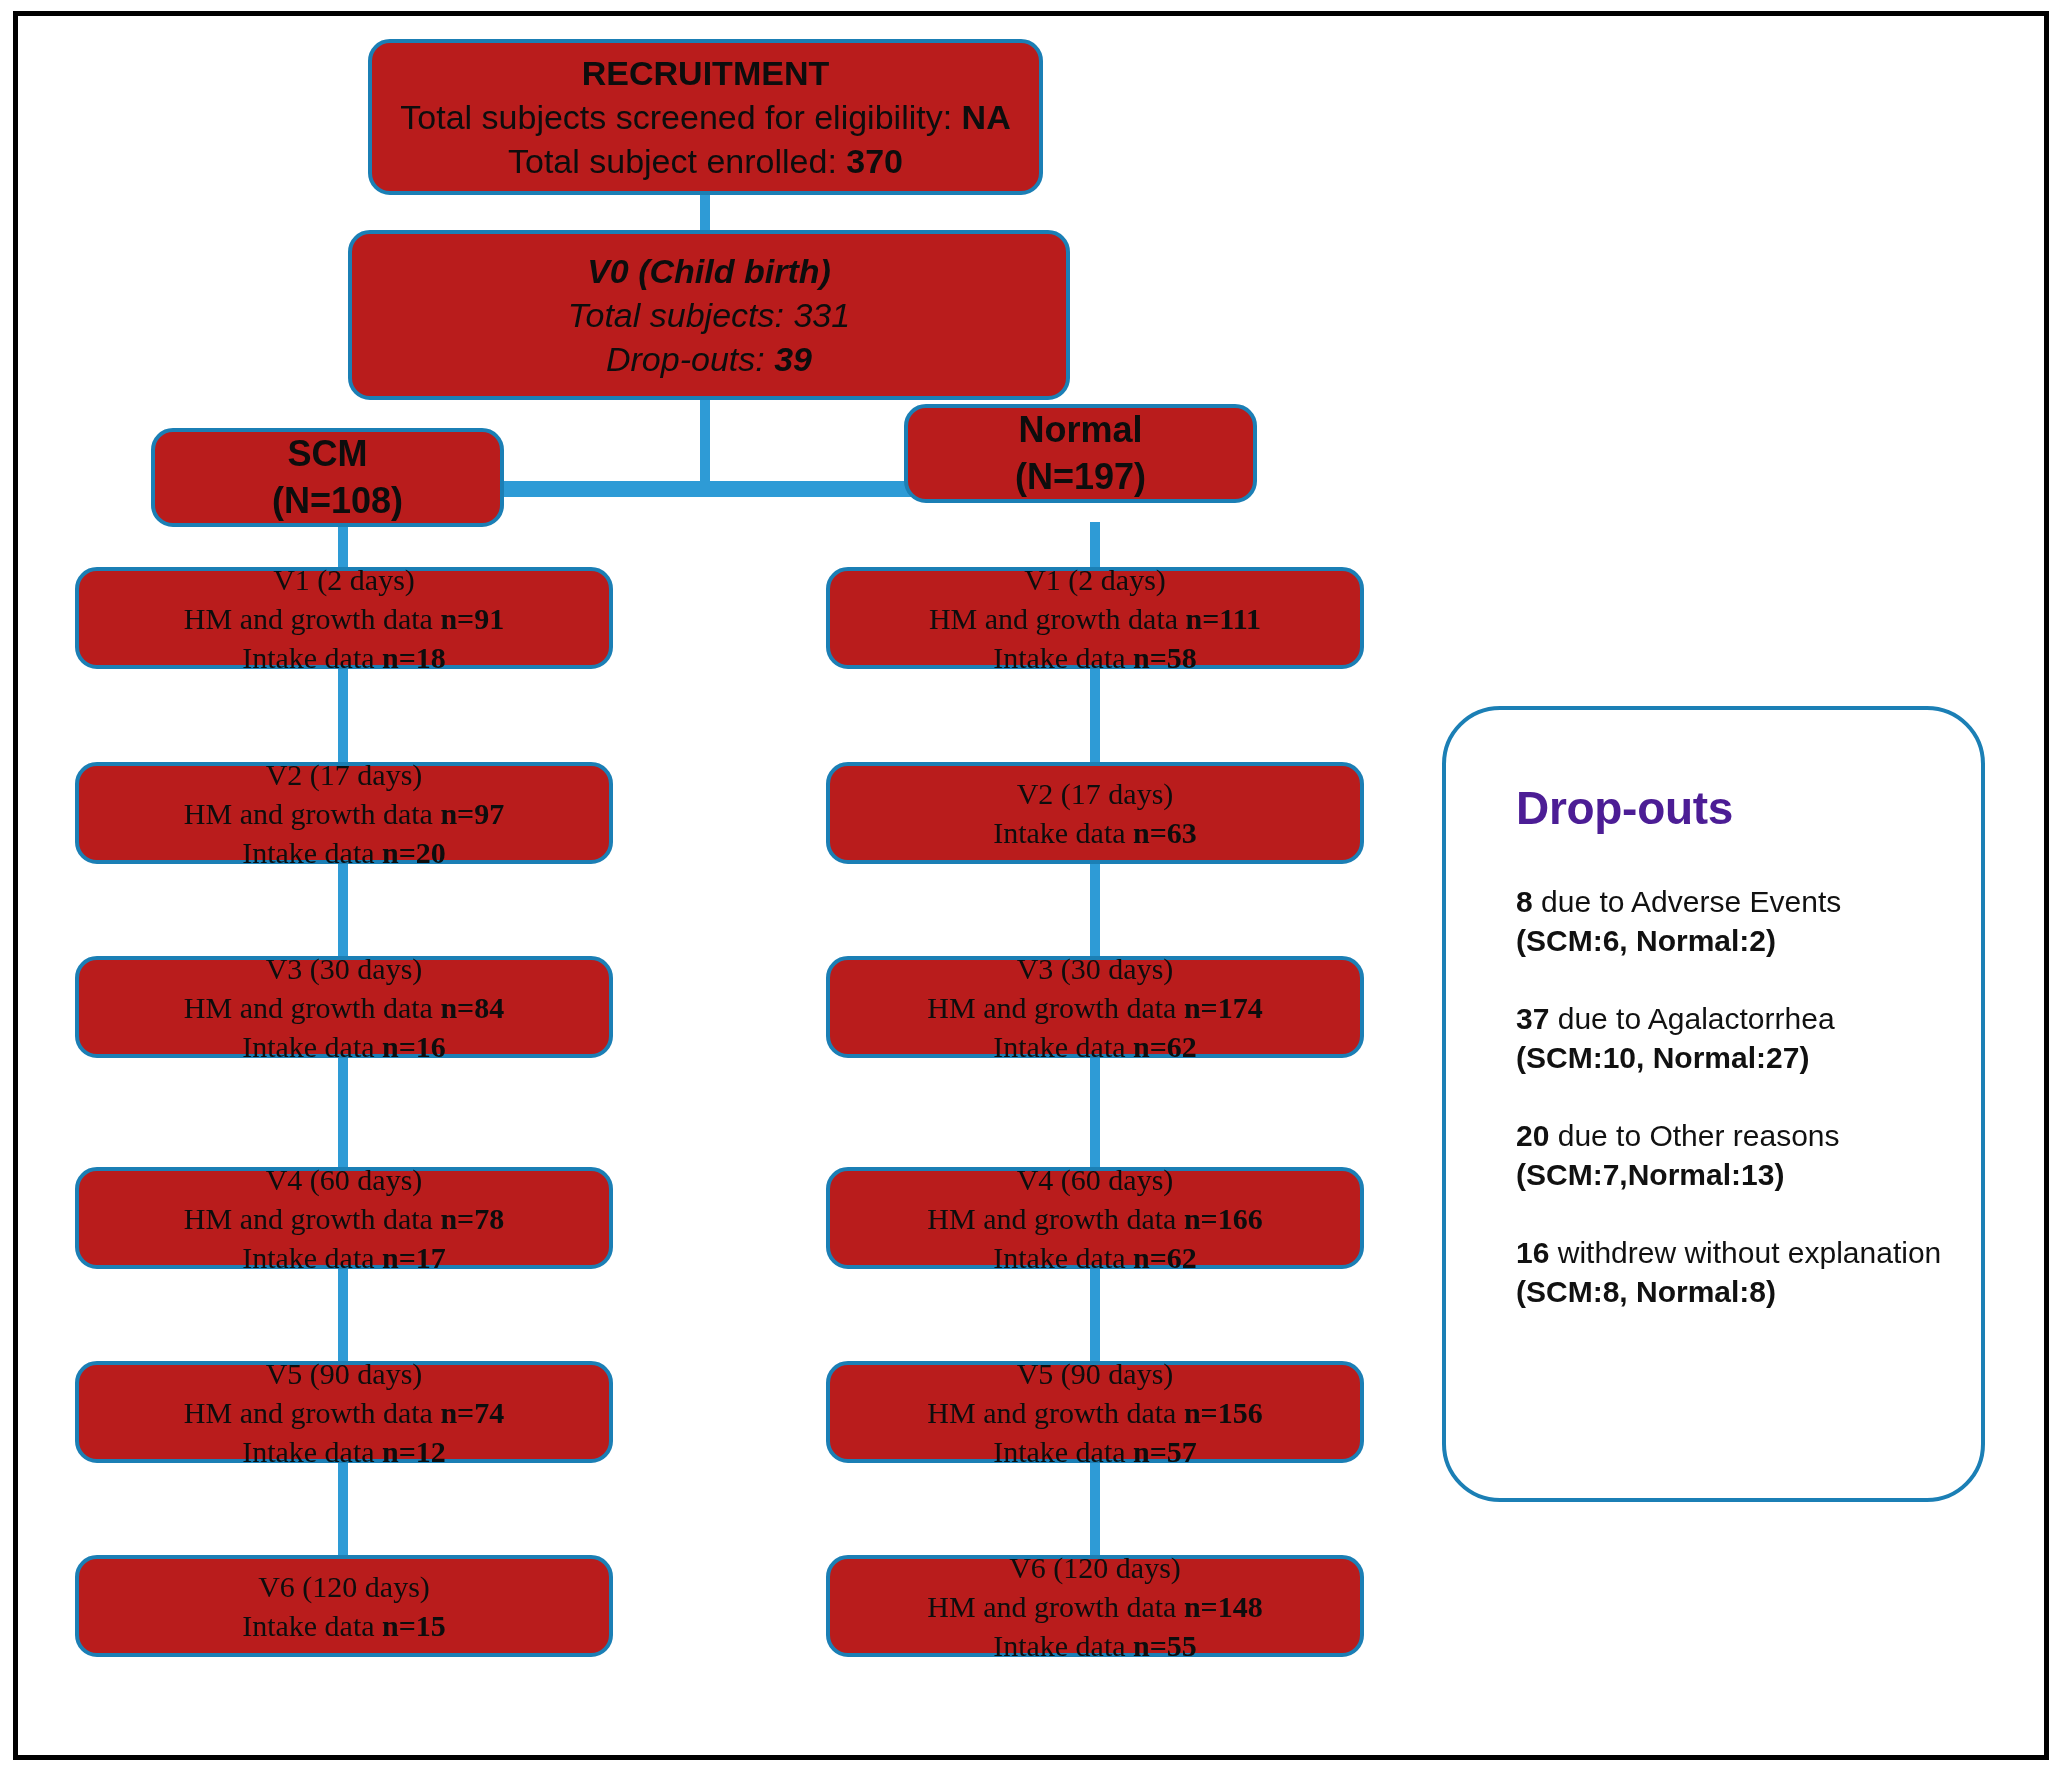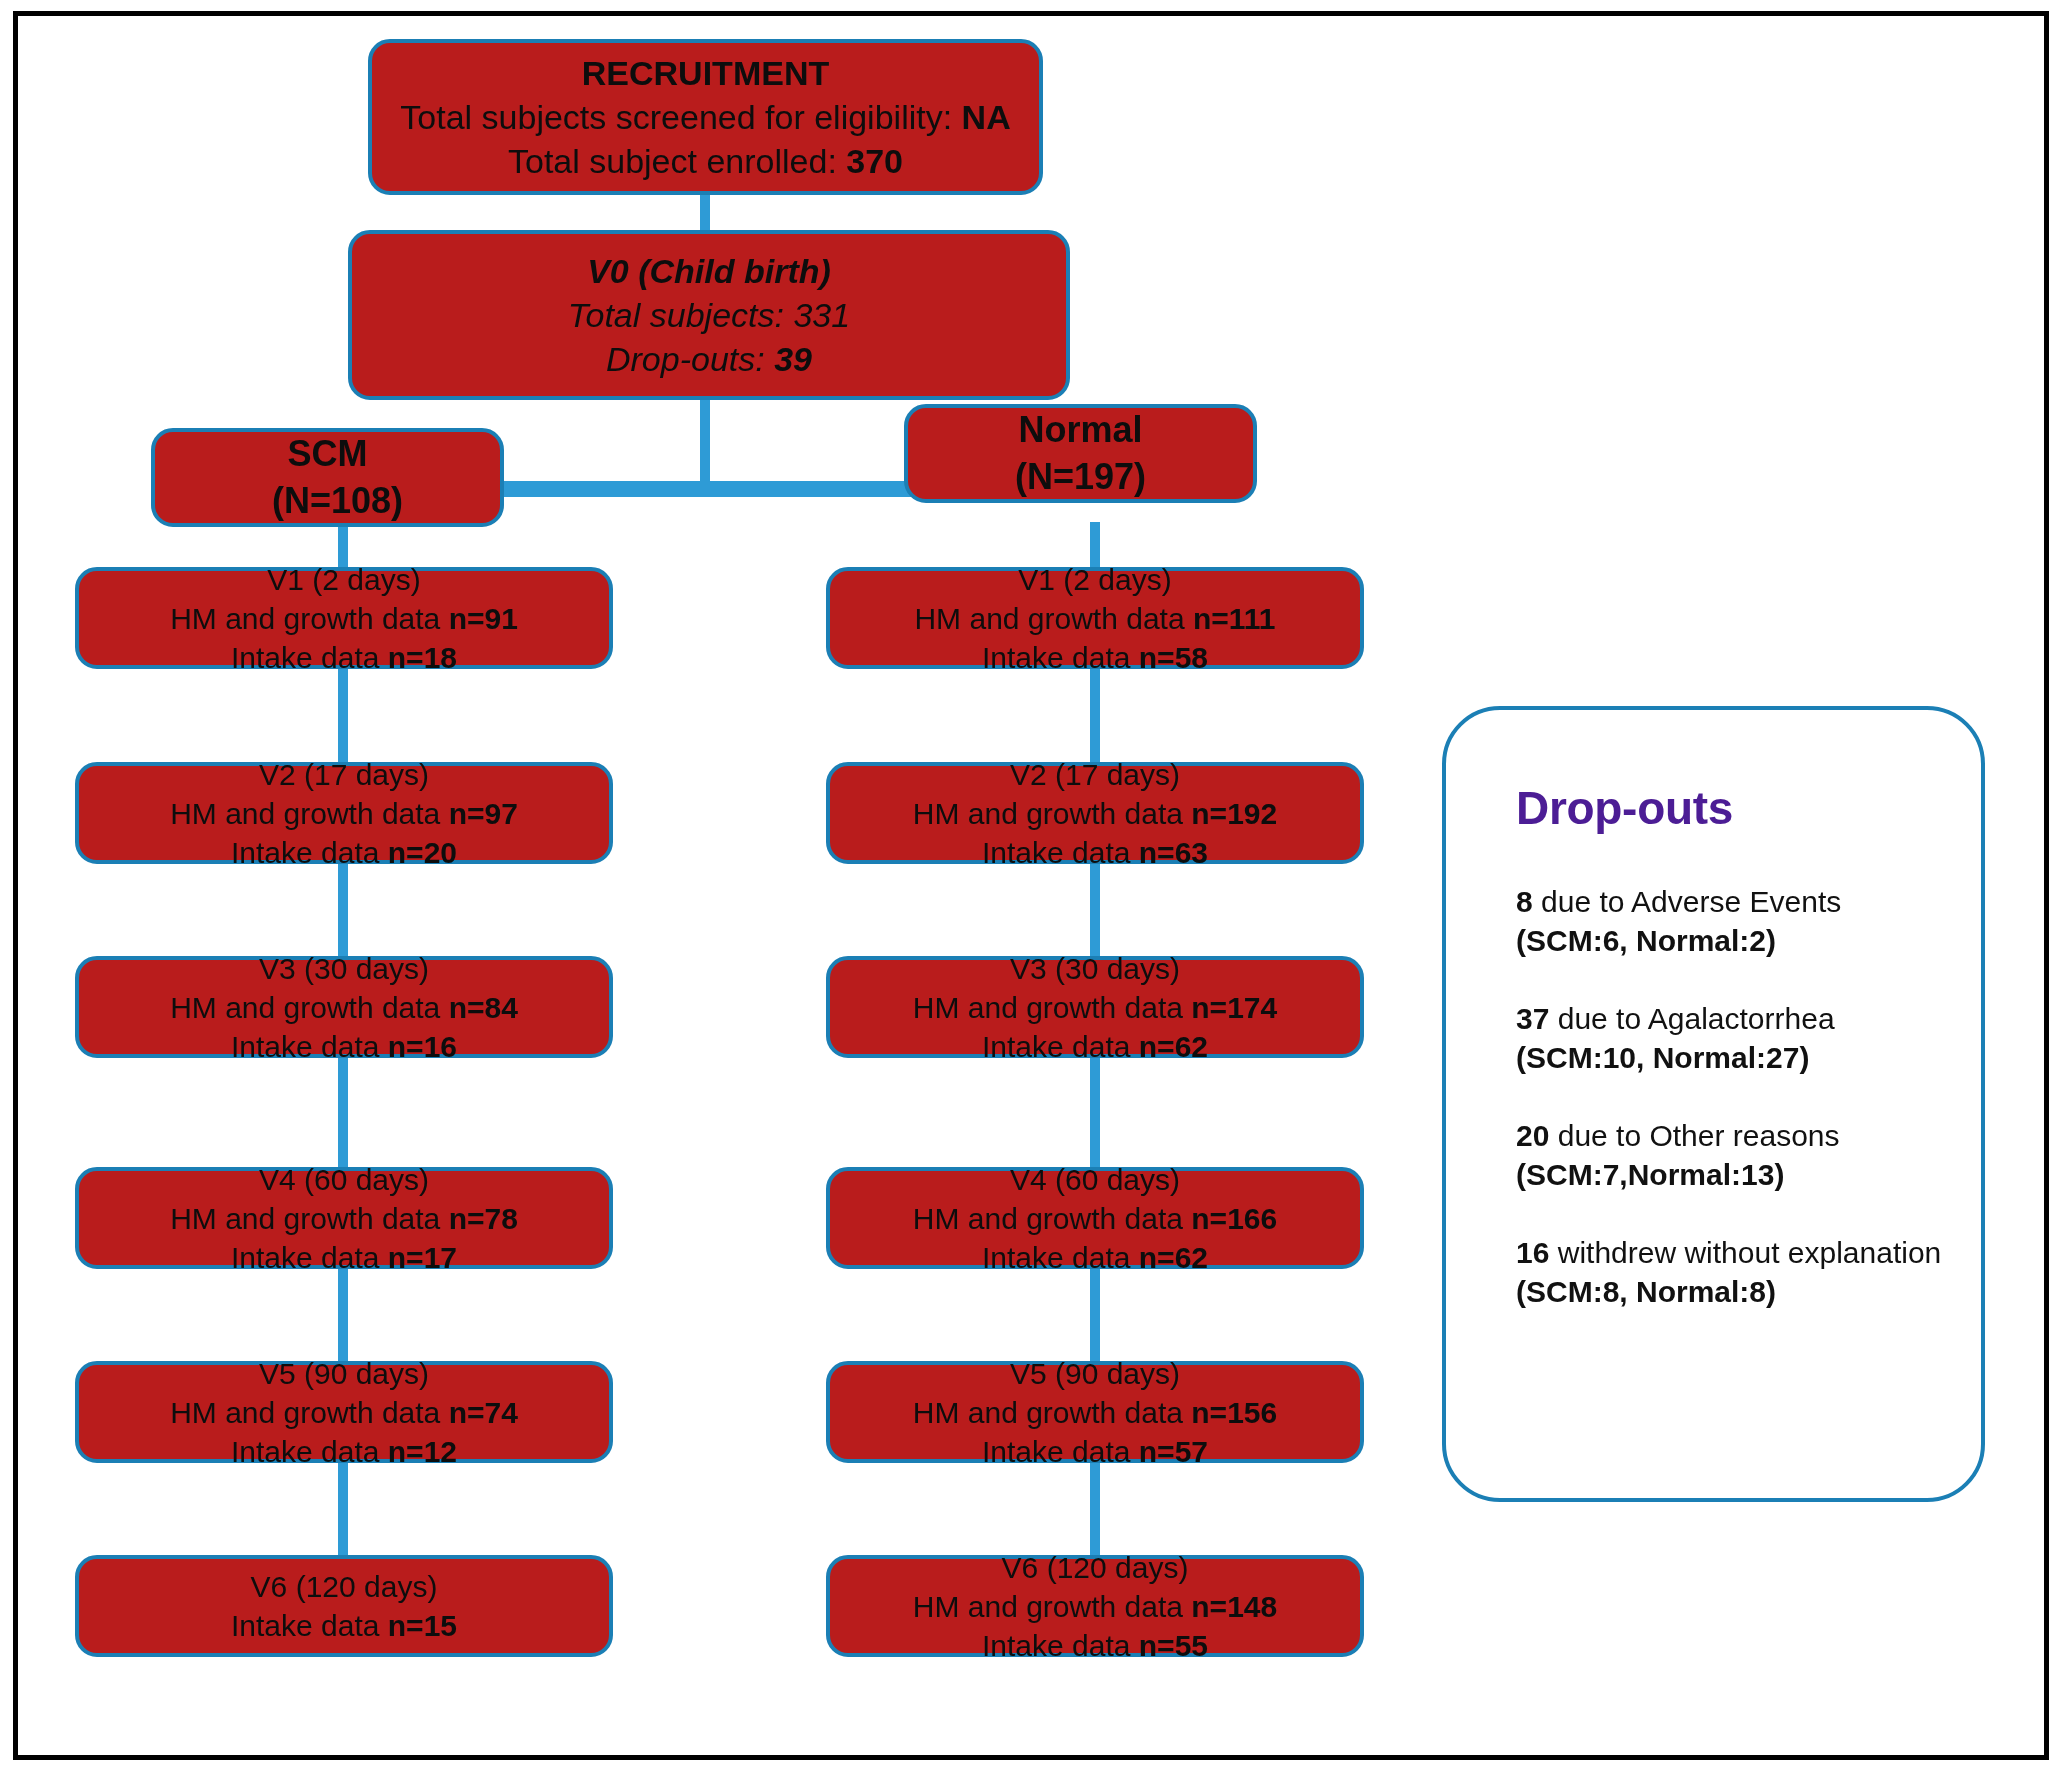--- a/index.html
+++ b/index.html
@@ -33,21 +33,21 @@
     text-align:center;
     color:#0d0d0d;
     z-index:3;
   }
   .node .line{
     display:block;
     width:100%;
     line-height:1.30;
     white-space:nowrap;
   }
-  .f46{font-size:30px;}
+  .f46{font-size:30px;font-family:Liberation Serif, serif;}
   .f52{font-size:34px;}
   .f56{font-size:36px;}
   b{font-weight:bold;}
 
   
   .conn{
     position:absolute;
     background:#2e9bd6;
     z-index:1;
   }
@@ -164,21 +164,20 @@
     <span class="line f46"><span>Intake data </span><b>n=15</b></span>
   </div>
 
   <div class="node" style="left:826px;top:567px;width:538px;height:102px;">
     <span class="line f46">V1 (2 days)</span>
     <span class="line f46"><span>HM and growth data </span><b>n=111</b></span>
     <span class="line f46"><span>Intake data </span><b>n=58</b></span>
   </div>
   <div class="node" style="left:826px;top:762px;width:538px;height:102px;">
     <span class="line f46">V2 (17 days)</span>
-    <span class="line f46"><span>HM and growth data </span><b>n=192</b></span>
     <span class="line f46"><span>Intake data </span><b>n=63</b></span>
   </div>
   <div class="node" style="left:826px;top:956px;width:538px;height:102px;">
     <span class="line f46">V3 (30 days)</span>
     <span class="line f46"><span>HM and growth data </span><b>n=174</b></span>
     <span class="line f46"><span>Intake data </span><b>n=62</b></span>
   </div>
   <div class="node" style="left:826px;top:1167px;width:538px;height:102px;">
     <span class="line f46">V4 (60 days)</span>
     <span class="line f46"><span>HM and growth data </span><b>n=166</b></span>

